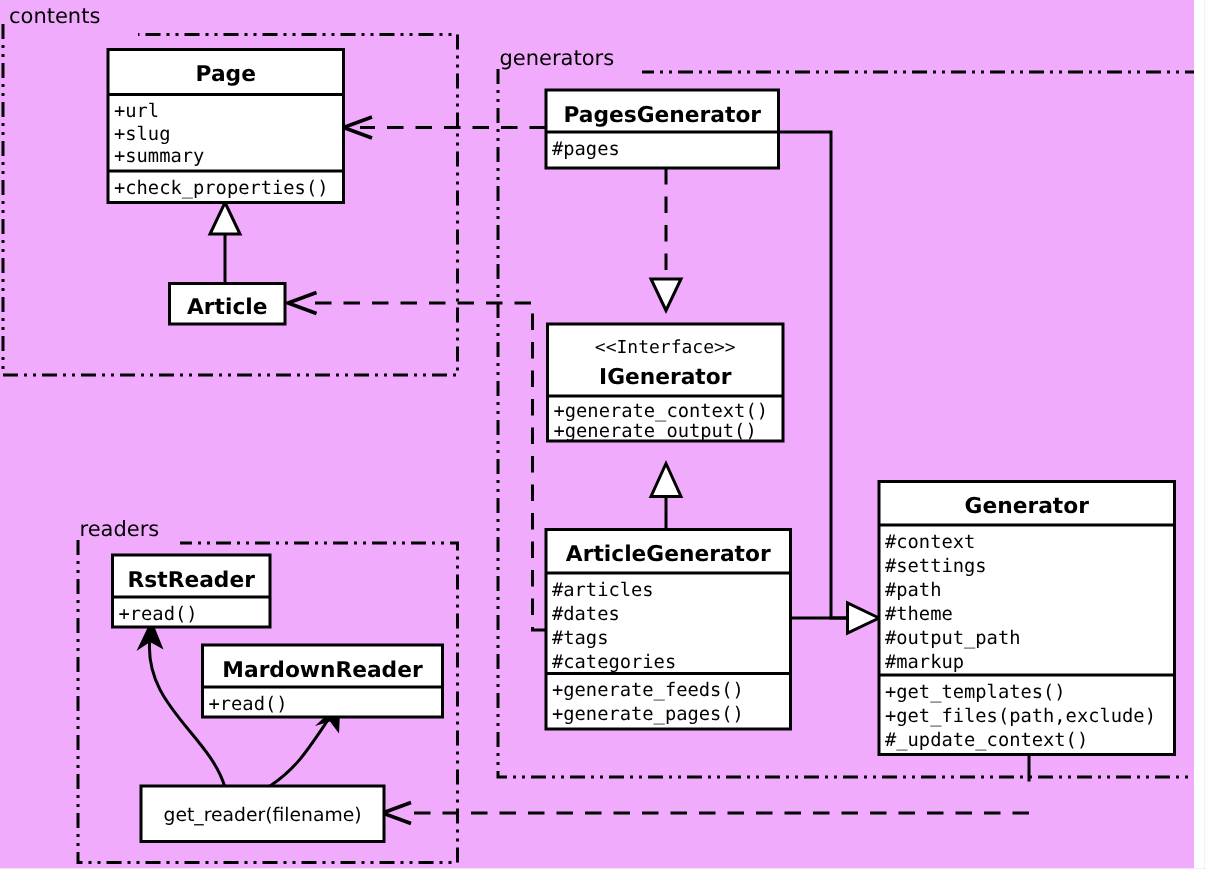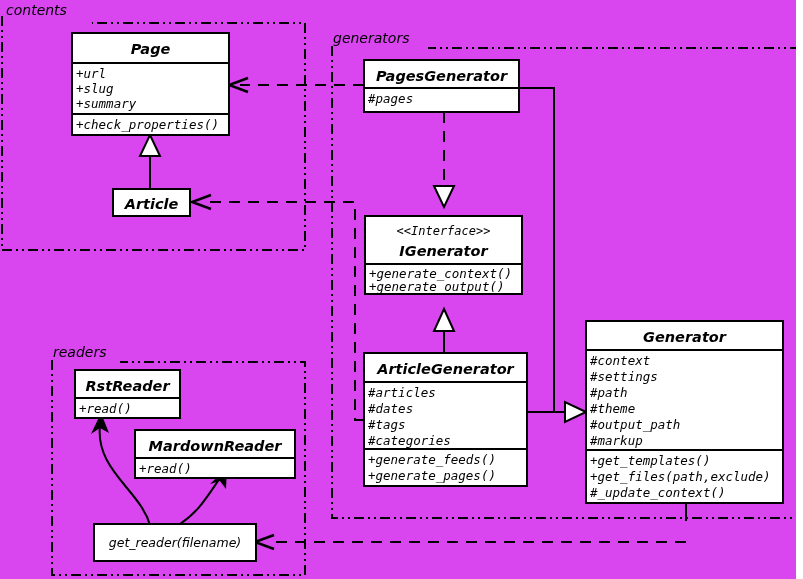--- a/index.html
+++ b/index.html
@@ -7,23 +7,22 @@
     padding: 0;
     background: #ffffff;
   }
   body {
     font-family: "DejaVu Sans", sans-serif;
   }
   #diagram-root {
     position: relative;
     width: 796px;
     height: 579px;
-    background: #d946ef;
+    background: #f0abfc;
     overflow: hidden;
-    font-style: italic;
   }
   svg#uml {
     display: block;
     width: 803px;
     height: 579px;
   }
   .pkg-label {
     font-family: "DejaVu Sans", sans-serif;
     font-size: 14px;
     fill: #000000;

